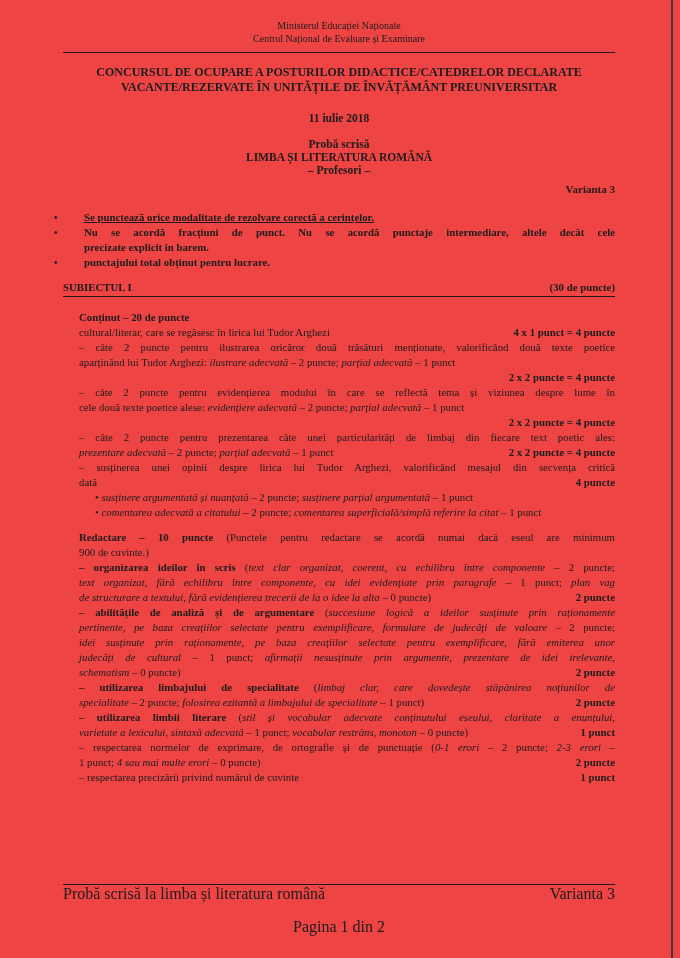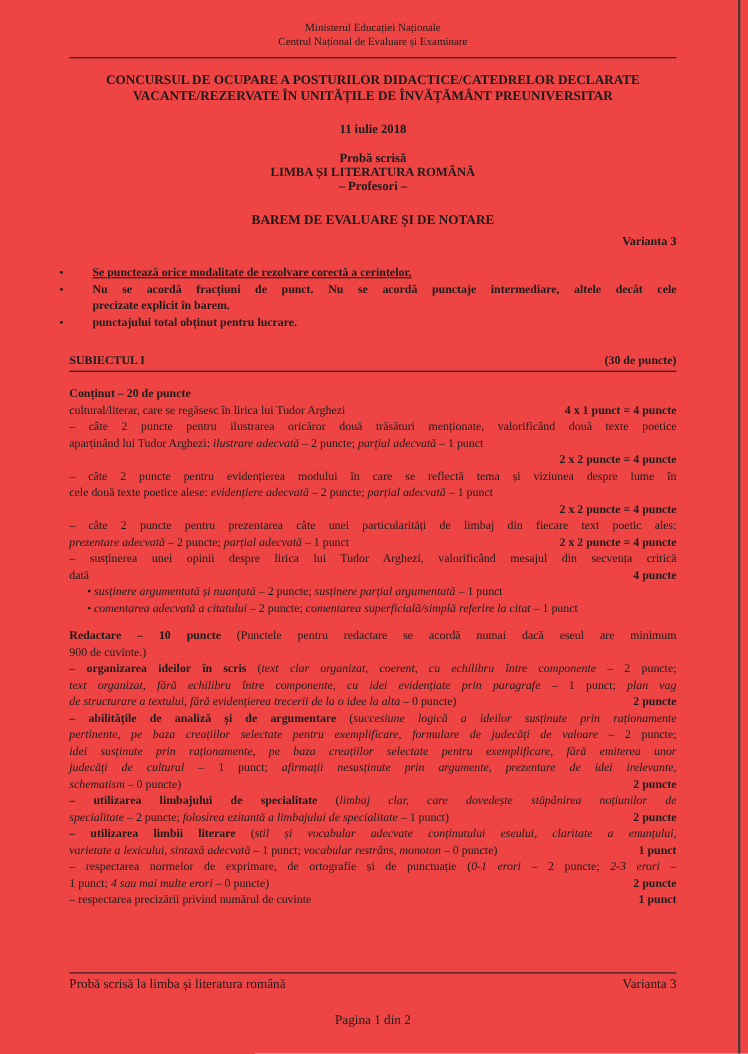--- a/index.html
+++ b/index.html
@@ -31,37 +31,37 @@
   
   .notes{margin-top:13px;margin-left:-15px;font-weight:bold;}
   .note-row{display:flex;}
   .note-marker{width:30px;flex:0 0 30px;text-align:left;padding-left:6px;font-size:10px;}
   .note-body{flex:1 1 auto;}
   .note-line{line-height:15px;}
   .just{text-align:justify;text-align-last:justify;}
   .und{text-decoration:underline;}
 
   
-  .subject-row{margin-top:20px;display:flex;justify-content:space-between;
+  .subject-row{margin-top:10px;display:flex;justify-content:space-between;
                font-weight:bold;border-bottom:1.5px solid #1c1c1c;padding-bottom:1px;}
 
   
   .sections{margin-top:13px;}
   .doc-section + .doc-section{margin-top:10px;}
-  .doc-line{line-height:15px;}
+  .doc-line{line-height:15px;margin-left:16px;}
   .doc-line.ind{padding-left:16px;}
   .doc-line.has-right{display:flex;justify-content:space-between;align-items:baseline;}
   .line-left{flex:0 1 auto;}
   .pts{font-weight:bold;white-space:nowrap;flex:0 0 auto;margin-left:8px;}
   .it{font-style:italic;}
   .bd{font-weight:bold;}
 
   
   .footer{position:absolute;top:884px;left:63px;width:552px;
-          border-top:1.5px solid #1c1c1c;font-size:12px;line-height:14px;padding-top:2px;}
+          border-top:1.5px solid #1c1c1c;font-size:16px;line-height:14px;padding-top:2px;}
   .footer-row{display:flex;justify-content:space-between;}
   .footer-center{text-align:center;margin-top:19px;}
 </style>
 </head>
 <body>
 
 <div class="page">
   <div class="scan-edge"></div>
   <div class="inner">
 
@@ -76,21 +76,20 @@
     </div>
 
     <div class="date-line">11 iulie 2018</div>
 
     <div class="proba-block">
       <div>Probă scrisă</div>
       <div>LIMBA ȘI LITERATURA ROMÂNĂ</div>
       <div>– Profesori –</div>
     </div>
 
-    <div class="barem-line">BAREM DE EVALUARE ȘI DE NOTARE</div>
 
     <div class="variant-line">Varianta 3</div>
 
     <div class="notes">
         <div class="note-row">
           <span class="note-marker">•</span>
           <div class="note-body">
             <div class="note-line und">Se punctează orice modalitate de rezolvare corectă a cerințelor.</div>
           </div>
         </div>

